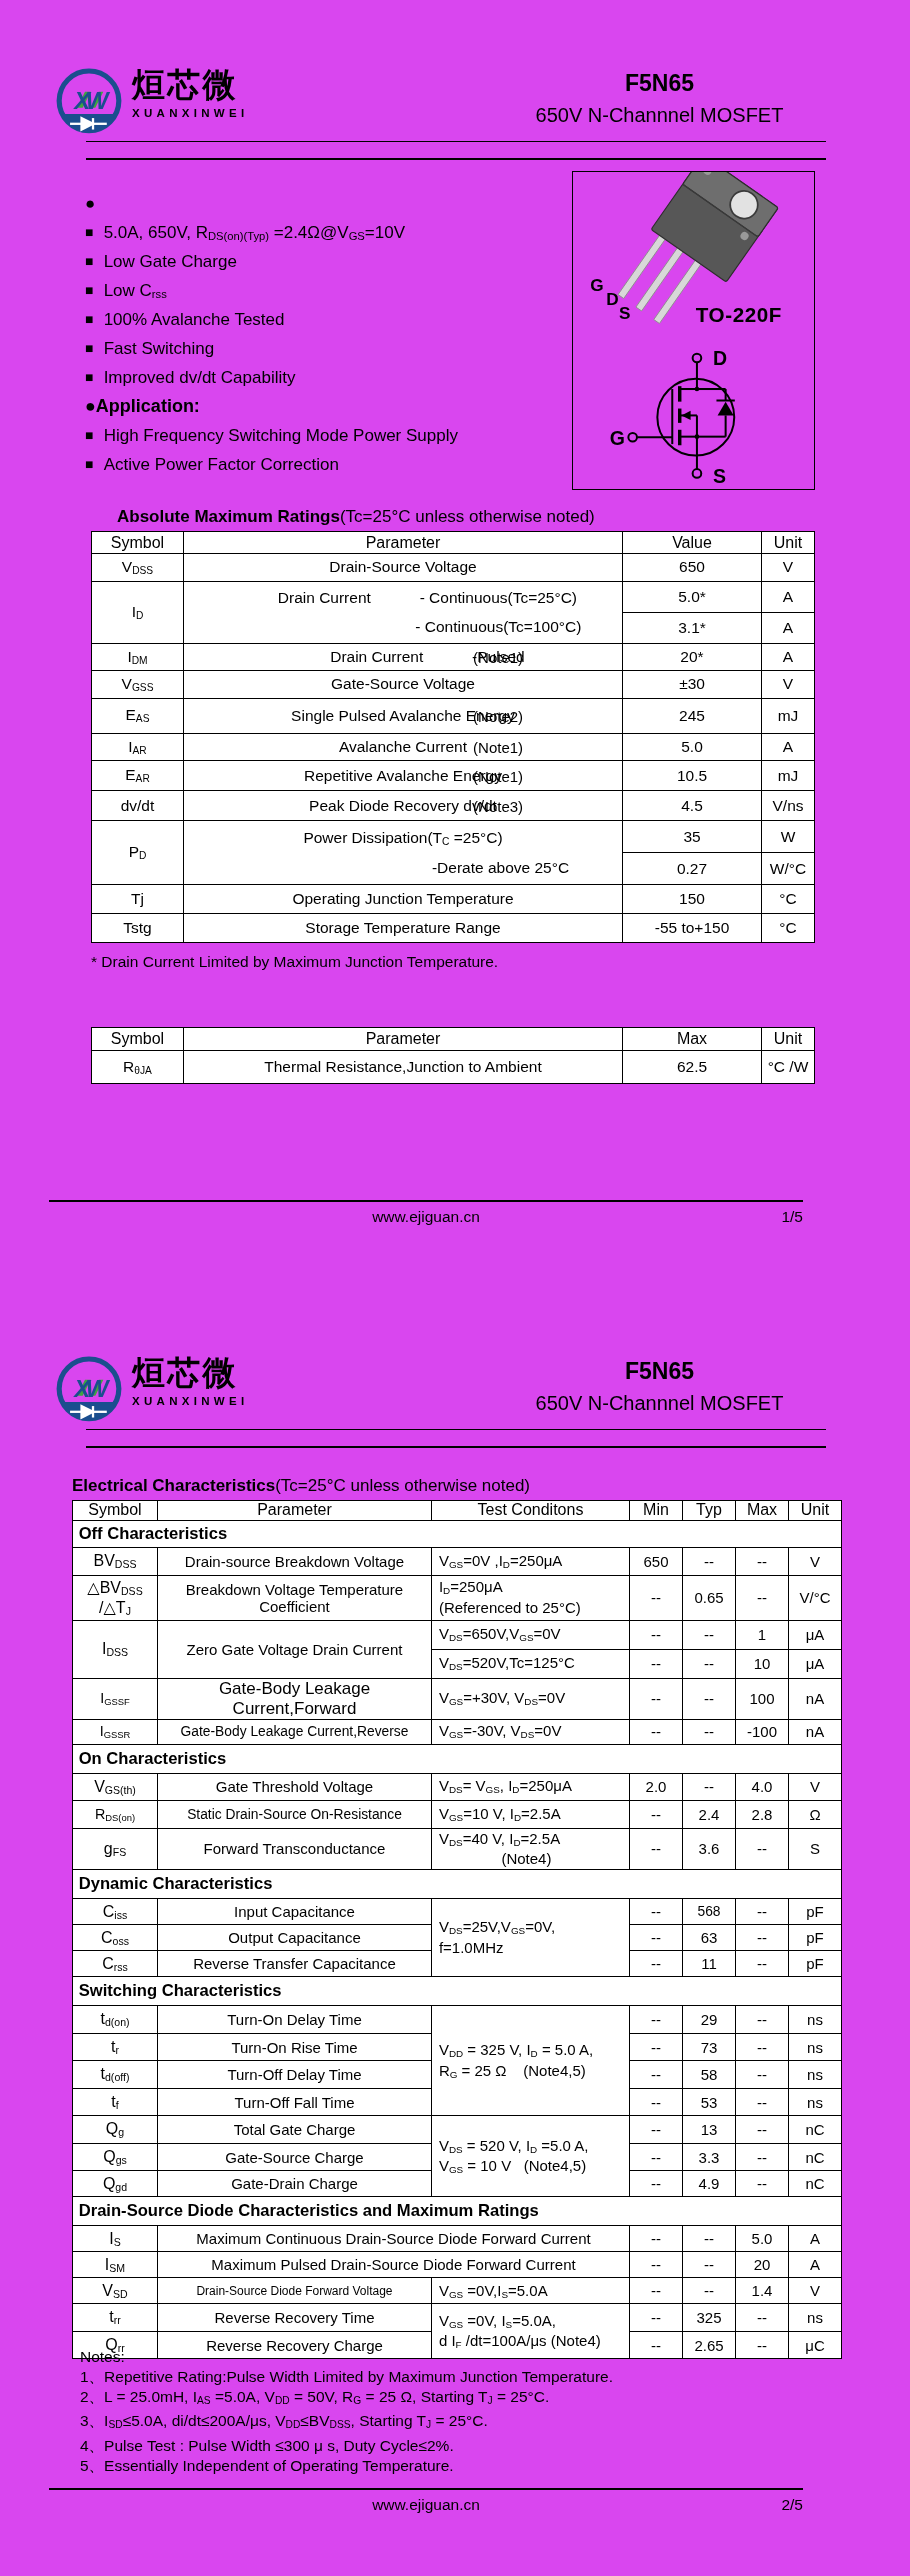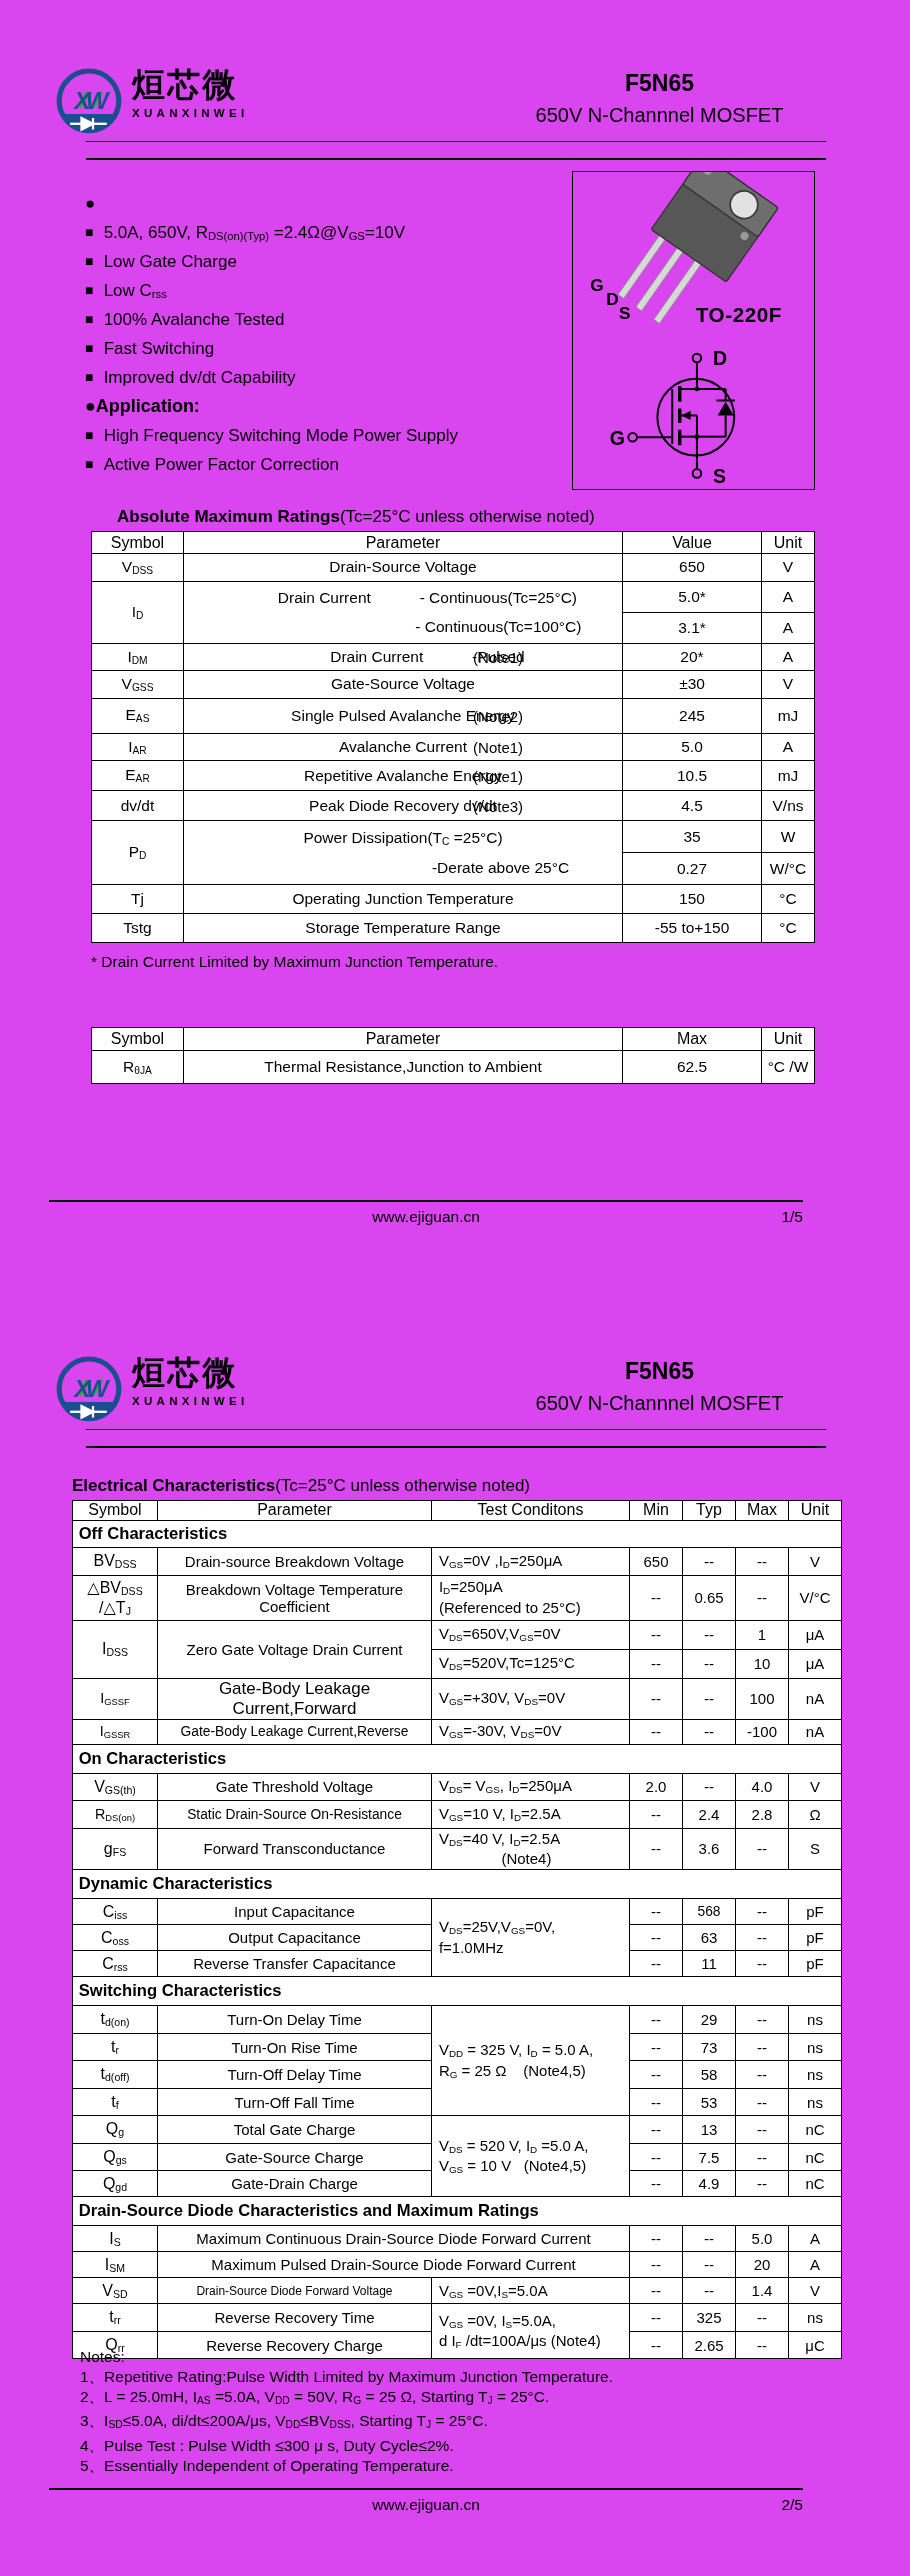--- a/index.html
+++ b/index.html
@@ -532,21 +532,21 @@
       <td class="test" rowspan="3">V<sub>DS</sub> = 520 V, I<sub>D</sub> =5.0 A,<br>V<sub>GS</sub> = 10 V&nbsp;&nbsp;&nbsp;(Note4,5)</td>
       <td class="num">--</td>
       <td class="num">13</td>
       <td class="num">--</td>
       <td class="unit">nC</td>
     </tr>
     <tr style="height:27.5px">
       <td class="sym">Q<sub>gs</sub></td>
       <td class="param">Gate-Source Charge</td>
       <td class="num">--</td>
-      <td class="num">7.5</td>
+      <td class="num">3.3</td>
       <td class="num">--</td>
       <td class="unit">nC</td>
     </tr>
     <tr style="height:26px">
       <td class="sym">Q<sub>gd</sub></td>
       <td class="param">Gate-Drain Charge</td>
       <td class="num">--</td>
       <td class="num">4.9</td>
       <td class="num">--</td>
       <td class="unit">nC</td>

